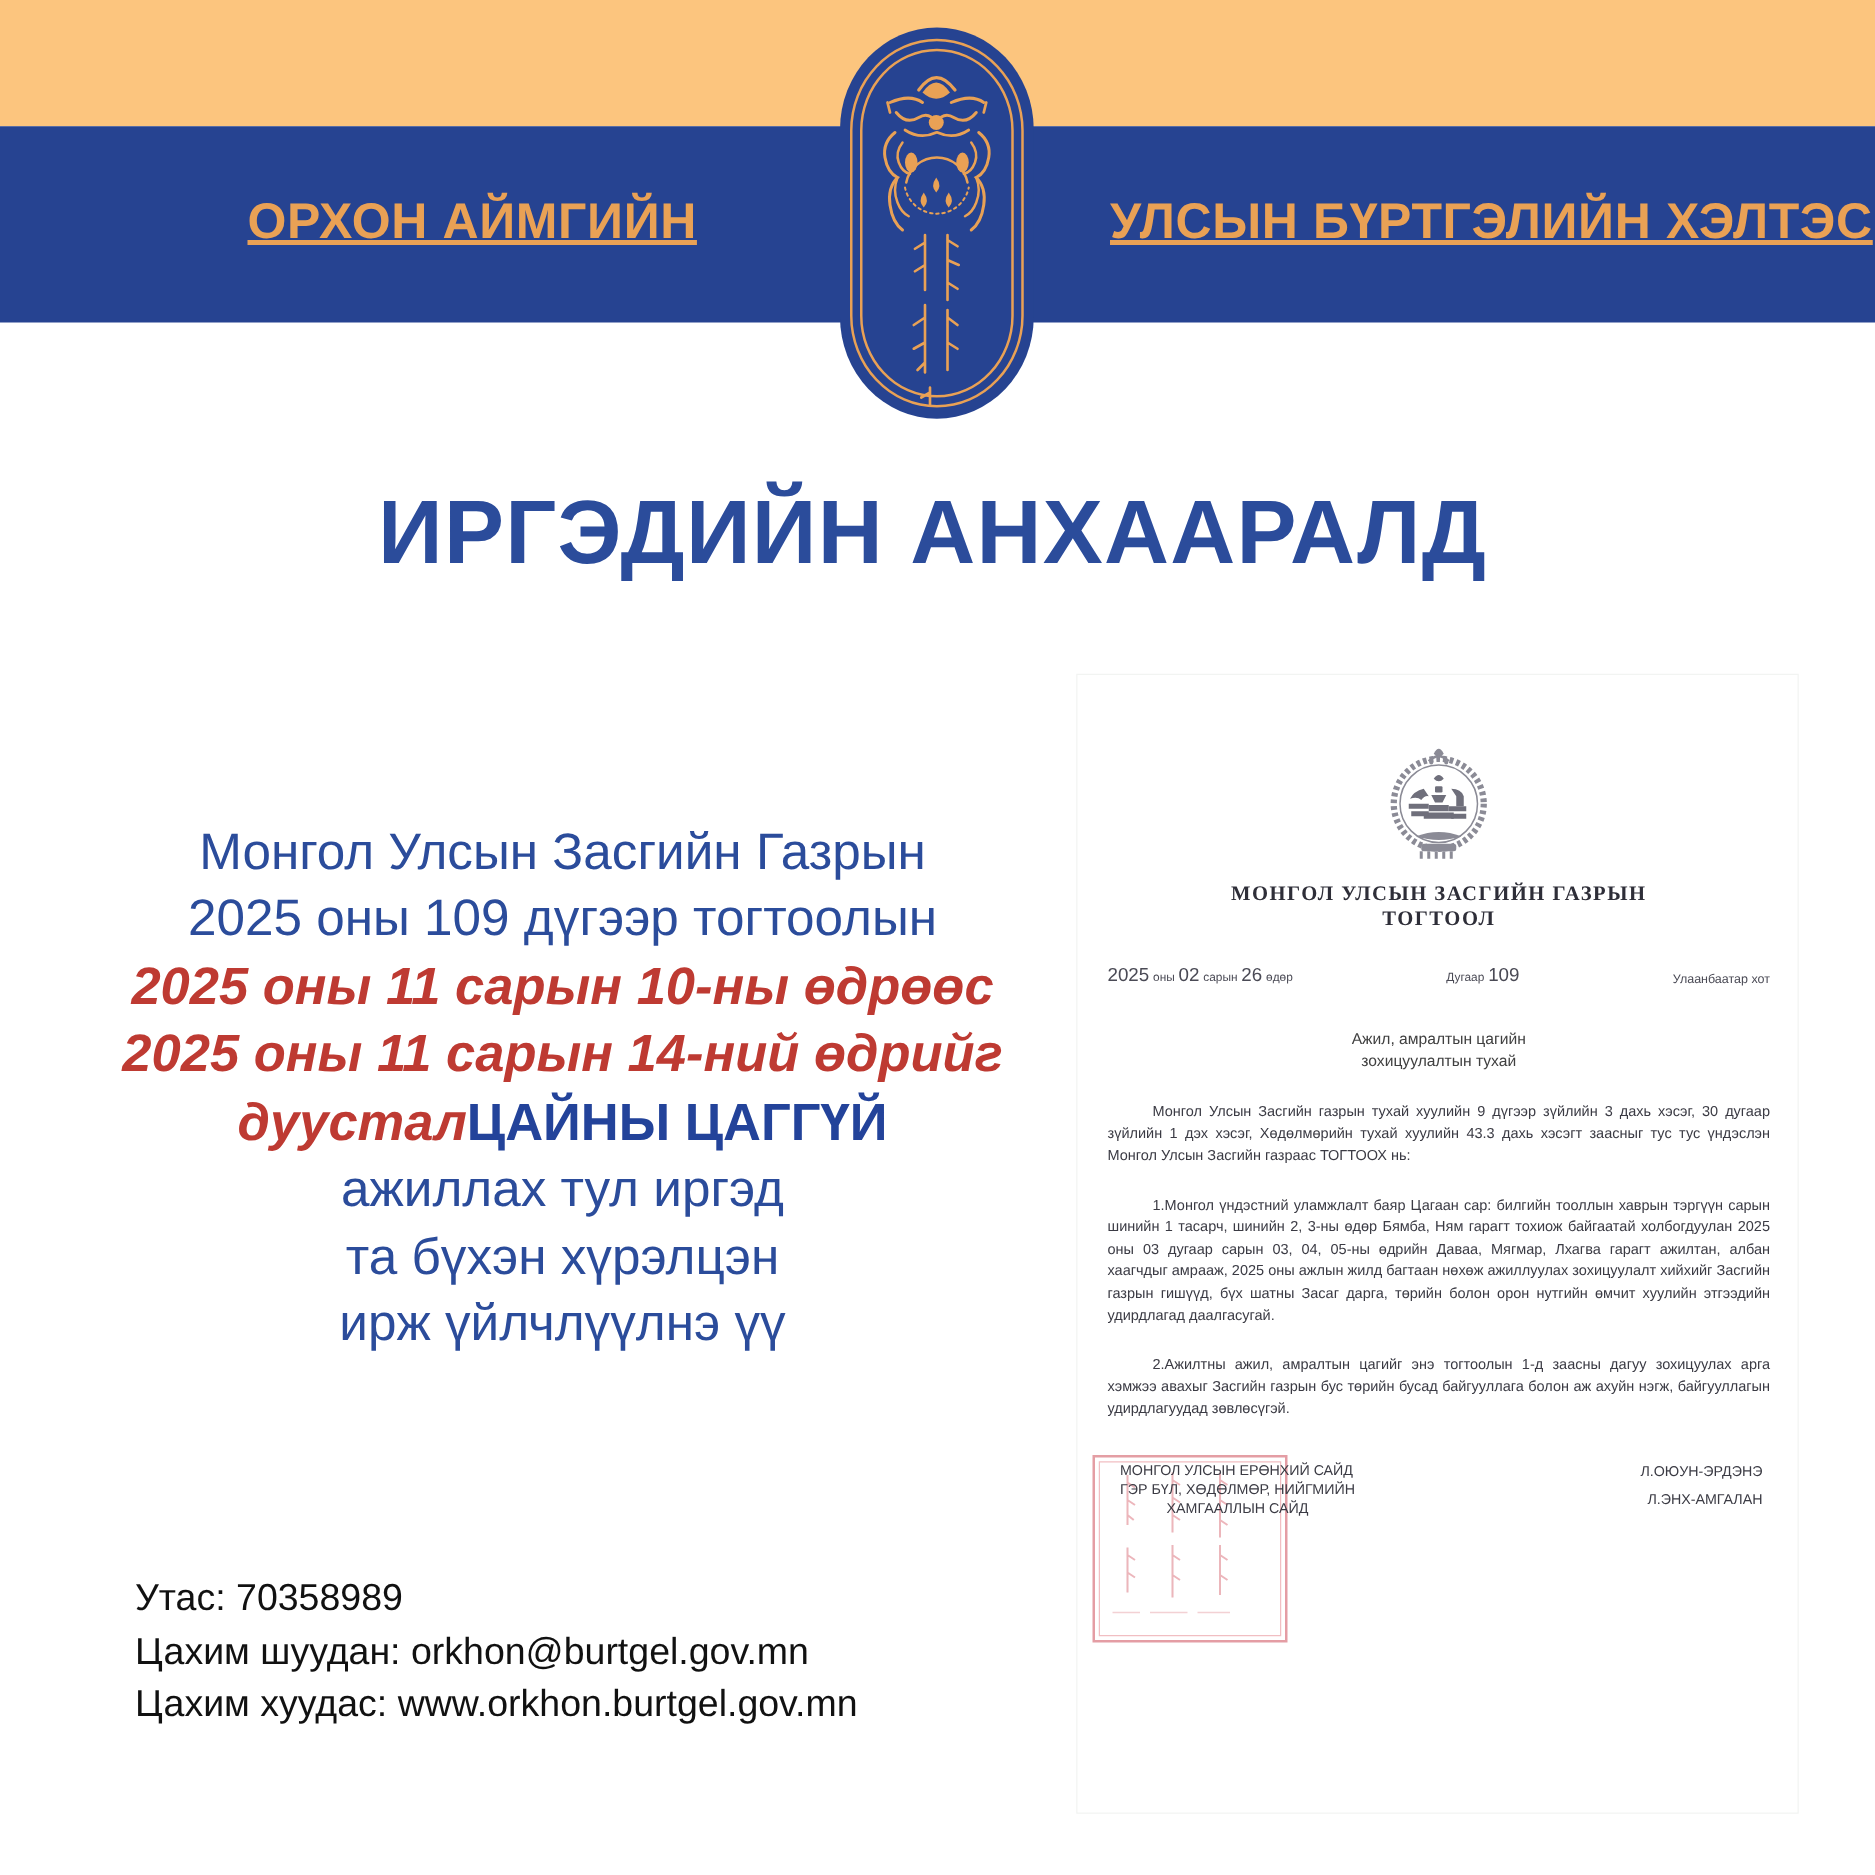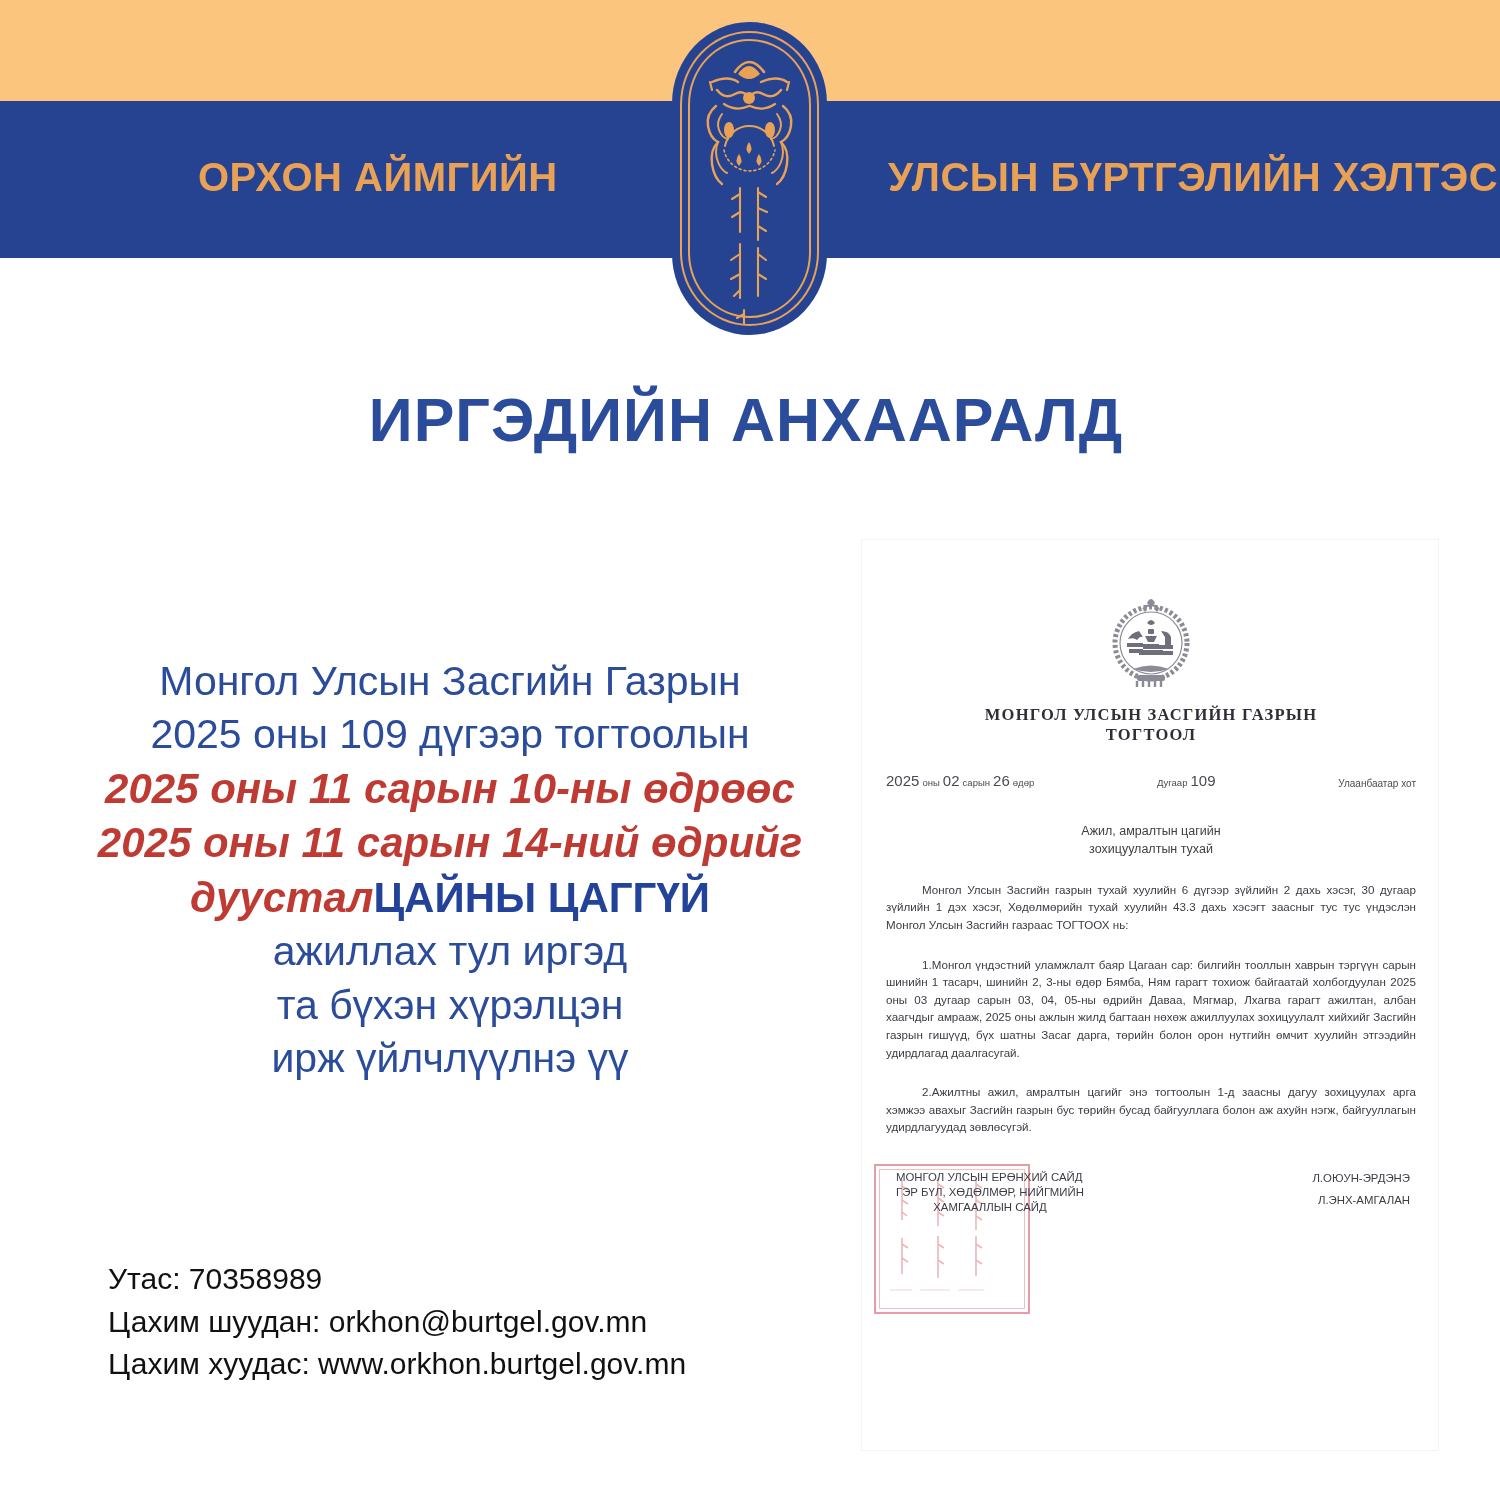--- a/index.html
+++ b/index.html
@@ -29,20 +29,21 @@
     background: #264391;
   }
   .header-text {
     position: absolute;
     color: #E9A155;
     font-size: 40px;
     font-weight: 600;
     letter-spacing: 0.5px;
     white-space: nowrap;
     top: 155px;
+    text-decoration: underline;
   }
   .header-left  { left: 198px; }
   .header-right { left: 888px; }
 
   
   .emblem {
     position: absolute;
     left: 672px; top: 22px;
     width: 155px; height: 313px;
     background: #264391;
@@ -63,21 +64,21 @@
   }
   .emblem svg { position: absolute; left: 0; top: 0; }
 
   
   .page-title {
     position: absolute;
     left: 0; top: 385px;
     width: 1492px;
     text-align: center;
     color: #2B4C9B;
-    font-size: 61px;
+    font-size: 72px;
     font-weight: bold;
     letter-spacing: 1px;
   }
 
   
   .message {
     position: absolute;
     left: 30px; top: 655px;
     width: 840px;
     text-align: center;
@@ -332,21 +333,21 @@
         <span class="big">109</span>
       </div>
       <div class="col-r">Улаанбаатар хот</div>
     </div>
 
     <div class="doc-subject">
       <div>Ажил, амралтын цагийн</div>
       <div>зохицуулалтын тухай</div>
     </div>
 
-    <div class="doc-para">Монгол Улсын Засгийн газрын тухай хуулийн 6 дүгээр зүйлийн 2 дахь хэсэг, 30 дугаар зүйлийн 1 дэх хэсэг, Хөдөлмөрийн тухай хуулийн 43.3 дахь хэсэгт заасныг тус тус үндэслэн Монгол Улсын Засгийн газраас ТОГТООХ нь:</div>
+    <div class="doc-para">Монгол Улсын Засгийн газрын тухай хуулийн 9 дүгээр зүйлийн 3 дахь хэсэг, 30 дугаар зүйлийн 1 дэх хэсэг, Хөдөлмөрийн тухай хуулийн 43.3 дахь хэсэгт заасныг тус тус үндэслэн Монгол Улсын Засгийн газраас ТОГТООХ нь:</div>
     <div class="doc-para">1.Монгол үндэстний уламжлалт баяр Цагаан сар: билгийн тооллын хаврын тэргүүн сарын шинийн 1 тасарч, шинийн 2, 3-ны өдөр Бямба, Ням гарагт тохиож байгаатай холбогдуулан 2025 оны 03 дугаар сарын 03, 04, 05-ны өдрийн Даваа, Мягмар, Лхагва гарагт ажилтан, албан хаагчдыг амрааж, 2025 оны ажлын жилд багтаан нөхөж ажиллуулах зохицуулалт хийхийг Засгийн газрын гишүүд, бүх шатны Засаг дарга, төрийн болон орон нутгийн өмчит хуулийн этгээдийн удирдлагад даалгасугай.</div>
     <div class="doc-para">2.Ажилтны ажил, амралтын цагийг энэ тогтоолын 1-д заасны дагуу зохицуулах арга хэмжээ авахыг Засгийн газрын бус төрийн бусад байгууллага болон аж ахуйн нэгж, байгууллагын удирдлагуудад зөвлөсүгэй.</div>
 
     <div class="doc-sign-wrap">
       <div class="doc-stamp">
         <div class="st-in"></div>
         <svg width="146" height="140" viewBox="0 0 146 140" aria-hidden="true">
           <g stroke="#e59aa2" fill="none" stroke-width="1.6" opacity="0.85">
             <path d="M26 14 l0 40 M26 20 l6 4 M26 34 l6 4 M26 46 l5 4"></path>
             <path d="M62 12 l0 48 M62 18 l6 4 M62 32 l6 4 M62 46 l6 4"></path>

